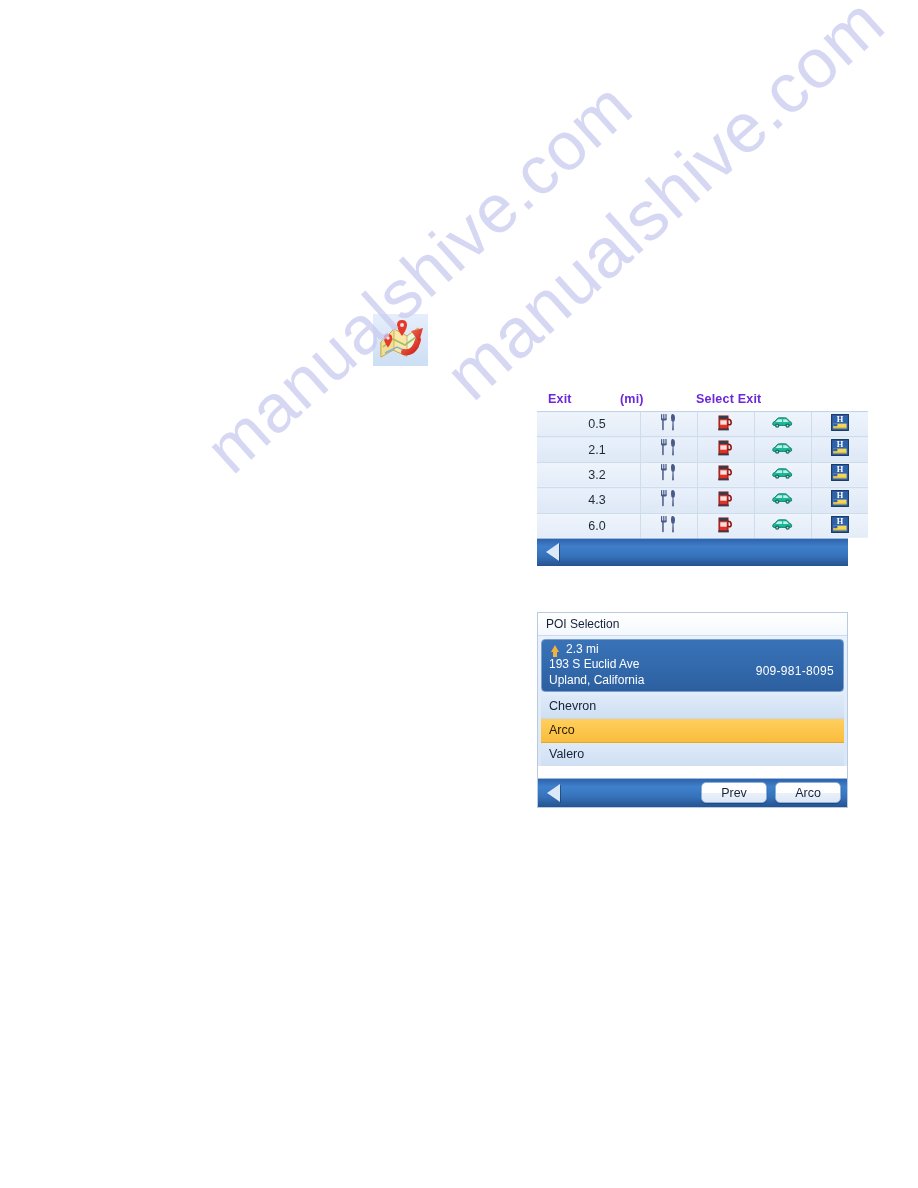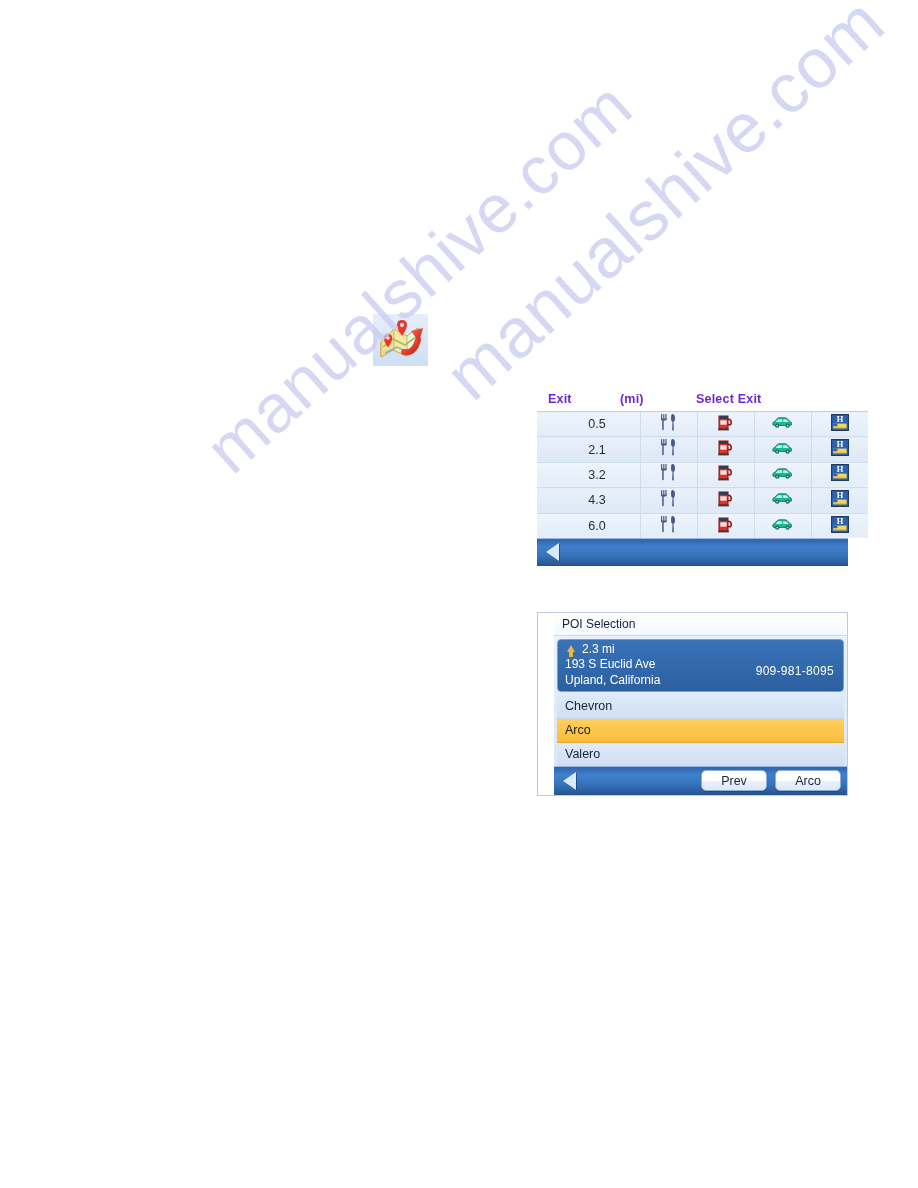--- a/index.html
+++ b/index.html
@@ -134,21 +134,20 @@
   
   #poi-panel {
     position: absolute;
     left: 537px;
     top: 612px;
     width: 311px;
     z-index: 10;
     border: 1px solid #b9cbe2;
     background: #ffffff;
     box-sizing: border-box;
-    padding-left: 16px;
   }
   #poi-title {
     height: 22px;
     line-height: 22px;
     padding-left: 8px;
     font-size: 12px;
     color: #14203a;
     background: linear-gradient(to bottom,#ffffff,#f4f8fd);
     border-bottom: 1px solid #ccdcee;
   }
@@ -222,20 +221,21 @@
     border-bottom: 1px solid #e0a92e;
   }
   .poi-item.last { border-bottom: none; }
 
   #poi-nav {
     position: relative;
     height: 28px;
     background: linear-gradient(to bottom,#2f63ad 0%,#4080cb 28%,#3673bd 62%,#27538f 100%);
     border-top: 1px solid #9bb8de;
     overflow: hidden;
+    margin-top: 12px;
   }
   #poi-nav .back-arrow { top: 4.5px; }
   .pbtn {
     position: absolute;
     top: 3px;
     height: 21px;
     width: 66px;
     border-radius: 5px;
     border: 1px solid #8fb0d6;
     background: linear-gradient(to bottom,#ffffff 0%,#ffffff 52%,#eaf1fa 53%,#dde8f6 100%);

